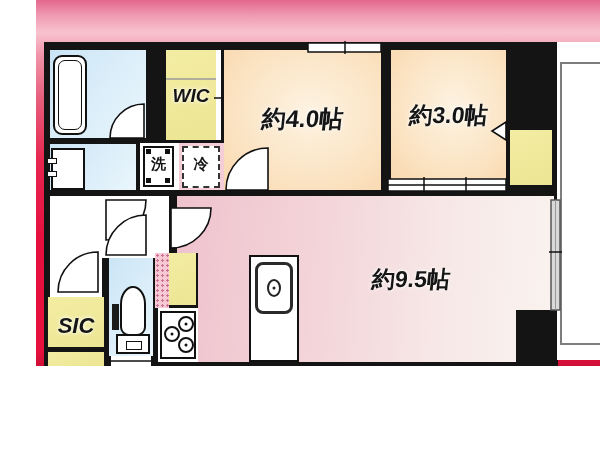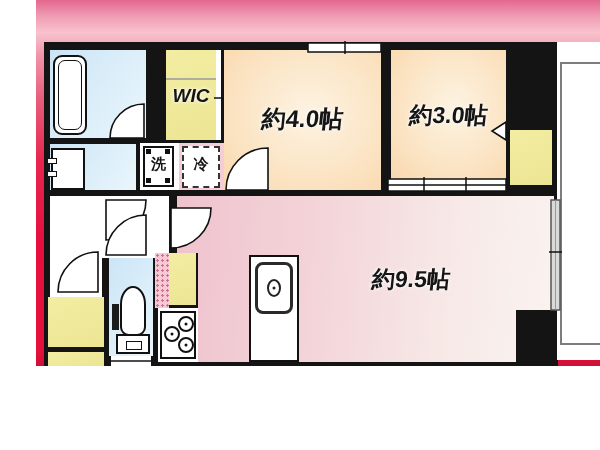--- a/index.html
+++ b/index.html
@@ -185,20 +185,21 @@
       <line x1="130" y1="79" x2="180" y2="79"></line>
       <line x1="178" y1="98" x2="188" y2="98" stroke="#111"></line>
       <line x1="75" y1="361" x2="115" y2="361" stroke="#111"></line>
     </g>
   </svg>
 
   <div class="abs lbl" id="lbl-wic">WIC</div>
   <div class="abs lbl jp" id="lbl-40">約4.0帖</div>
   <div class="abs lbl jp" id="lbl-30">約3.0帖</div>
   <div class="abs lbl jp" id="lbl-95">約9.5帖</div>
+  <div class="abs lbl" id="lbl-sic">SIC</div>
   <div class="abs lbl" id="lbl-washer">洗</div>
   <div class="abs lbl" id="lbl-fridge">冷</div>
 
   <div class="abs" id="compass">
     <svg width="41" height="41" viewBox="0 0 41 41">
       <polygon points="20.5,2 9,34 20.5,26" fill="#111"></polygon>
       <polygon points="20.5,2 20.5,26 32,34" fill="#fff" stroke="#111" stroke-width="1.5"></polygon>
     </svg>
   </div>
 

